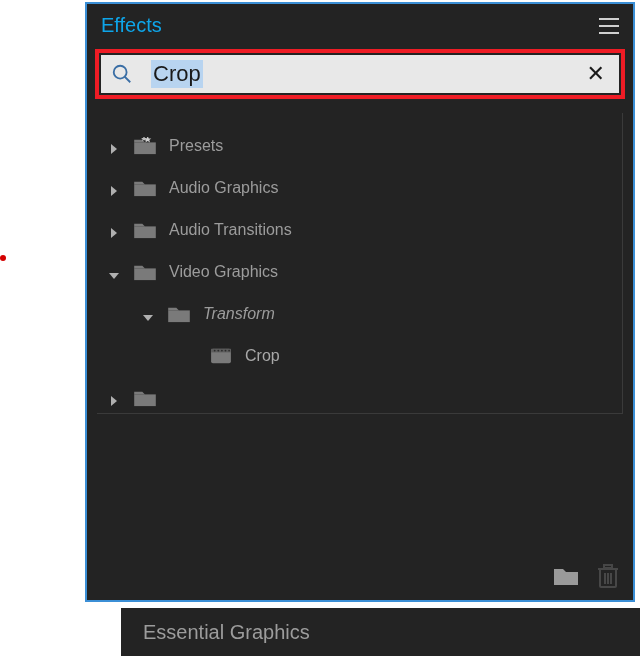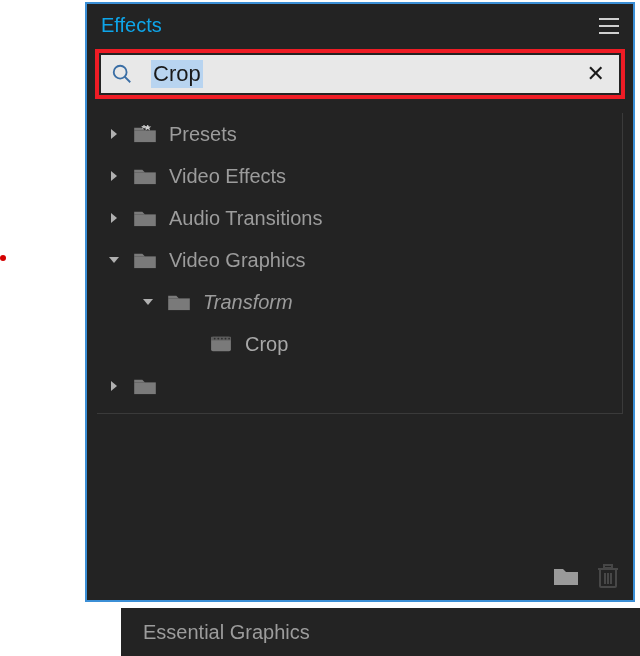--- a/index.html
+++ b/index.html
@@ -105,24 +105,24 @@
 
   
   .tree {
     margin: 14px 10px 0 10px;
     border-right: 1px solid #3a3a3a;
     border-bottom: 1px solid #3a3a3a;
     padding-bottom: 6px;
   }
   .row {
     display: flex;
-    align-items: center;
+    align-items: flex-end;
     height: 42px;
     color: #9c9c9c;
-    font-size: 20px;
+    font-size: 16px;
     cursor: pointer;
     position: relative;
   }
   .row .chevron {
     width: 14px;
     display: inline-flex;
     justify-content: center;
     color: #b0b0b0;
     font-size: 14px;
   }
@@ -238,21 +238,21 @@
         <svg width="10" height="12" viewBox="0 0 10 12">
             <path d="M2 1 L8 6 L2 11 Z" fill="#b0b0b0"></path>
           </svg>
       </span>
       <span class="folder-icon">
         <svg viewBox="0 0 26 20" width="24" height="18">
           <path d="M1 6 L1 19 L25 19 L25 6 Z" fill="#7a7a7a"></path>
           <path d="M1 6 L1 3 L10 3 L13 6 Z" fill="#7a7a7a"></path>
         </svg>
       </span>
-      <span class="label">Video Effects</span>
+      <span class="label">Audio Graphics</span>
     </div>
 
     <div class="row indent-0">
       <span class="chevron">
         <svg width="10" height="12" viewBox="0 0 10 12">
             <path d="M2 1 L8 6 L2 11 Z" fill="#b0b0b0"></path>
           </svg>
       </span>
       <span class="folder-icon">
         <svg viewBox="0 0 26 20" width="24" height="18">

